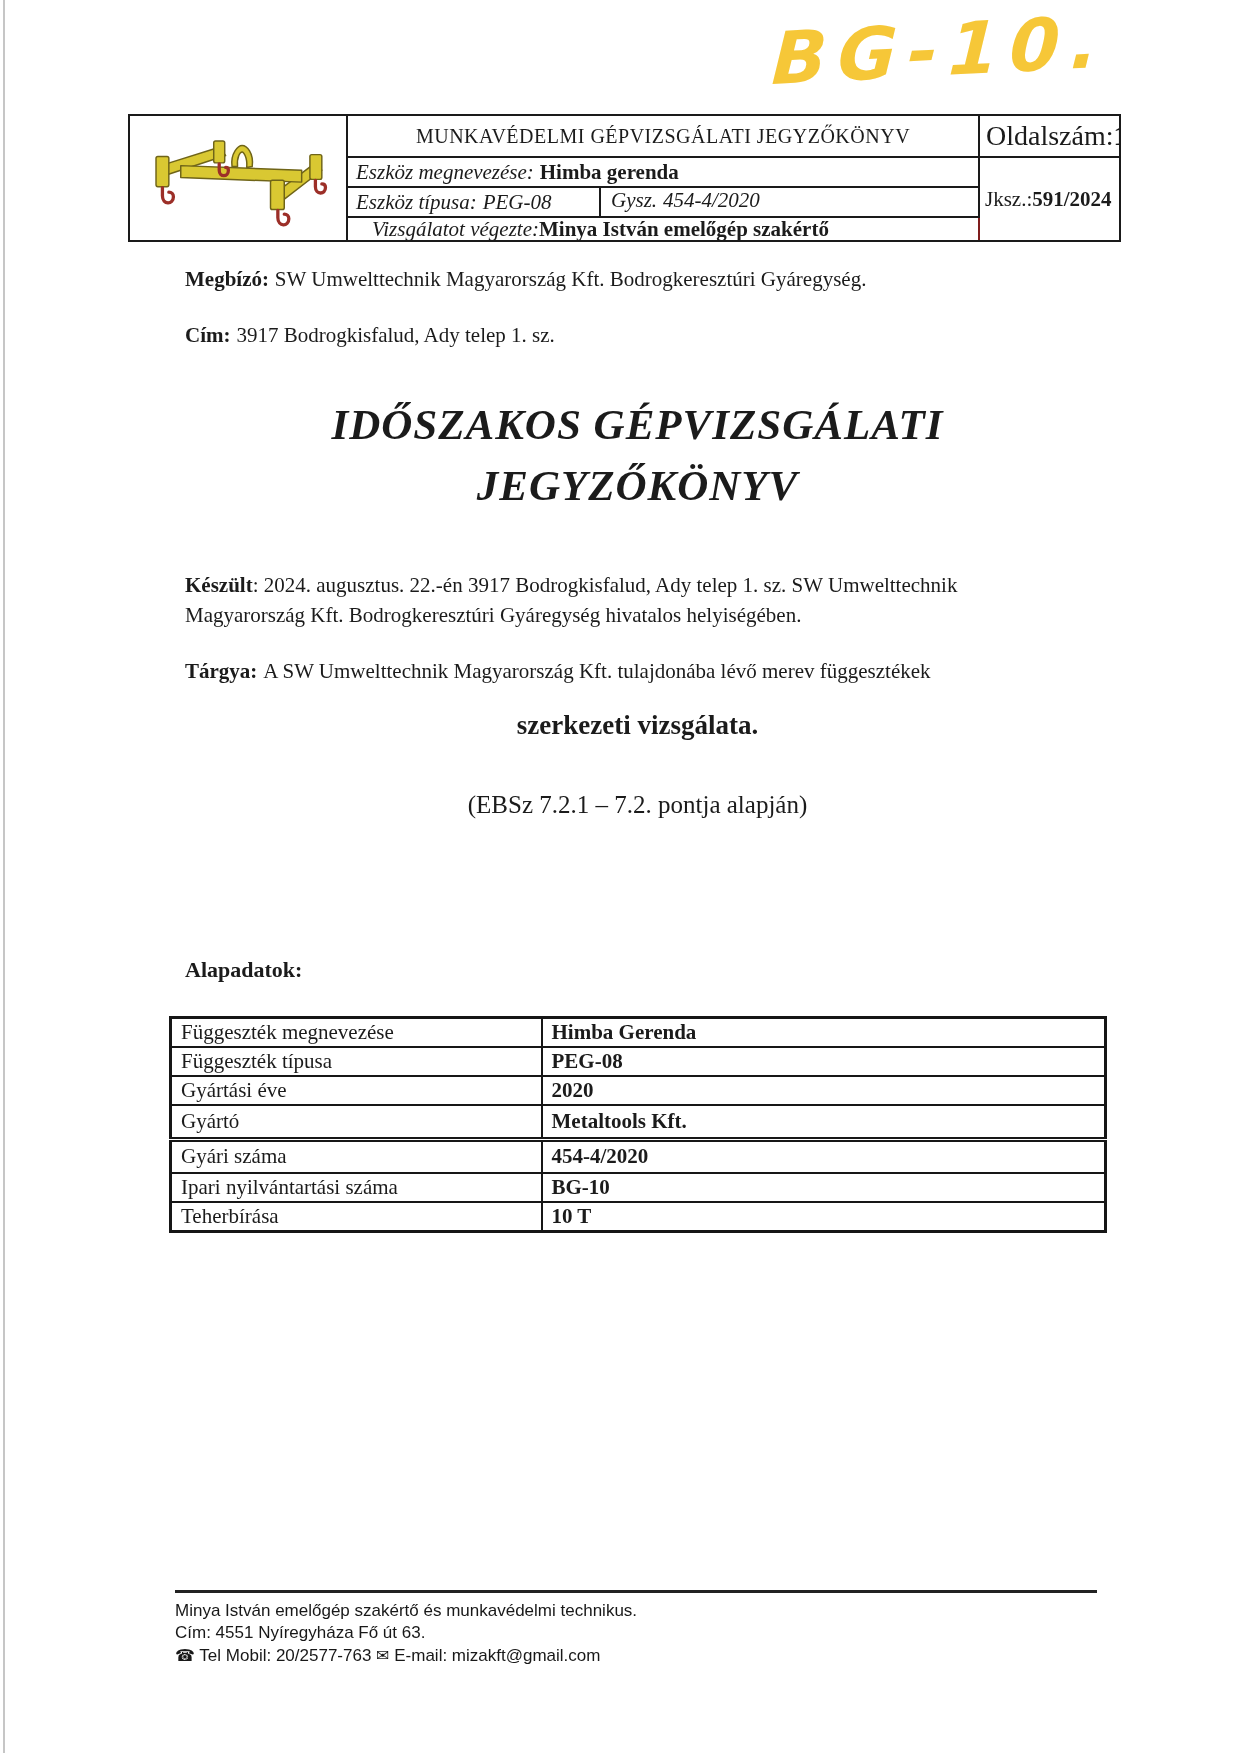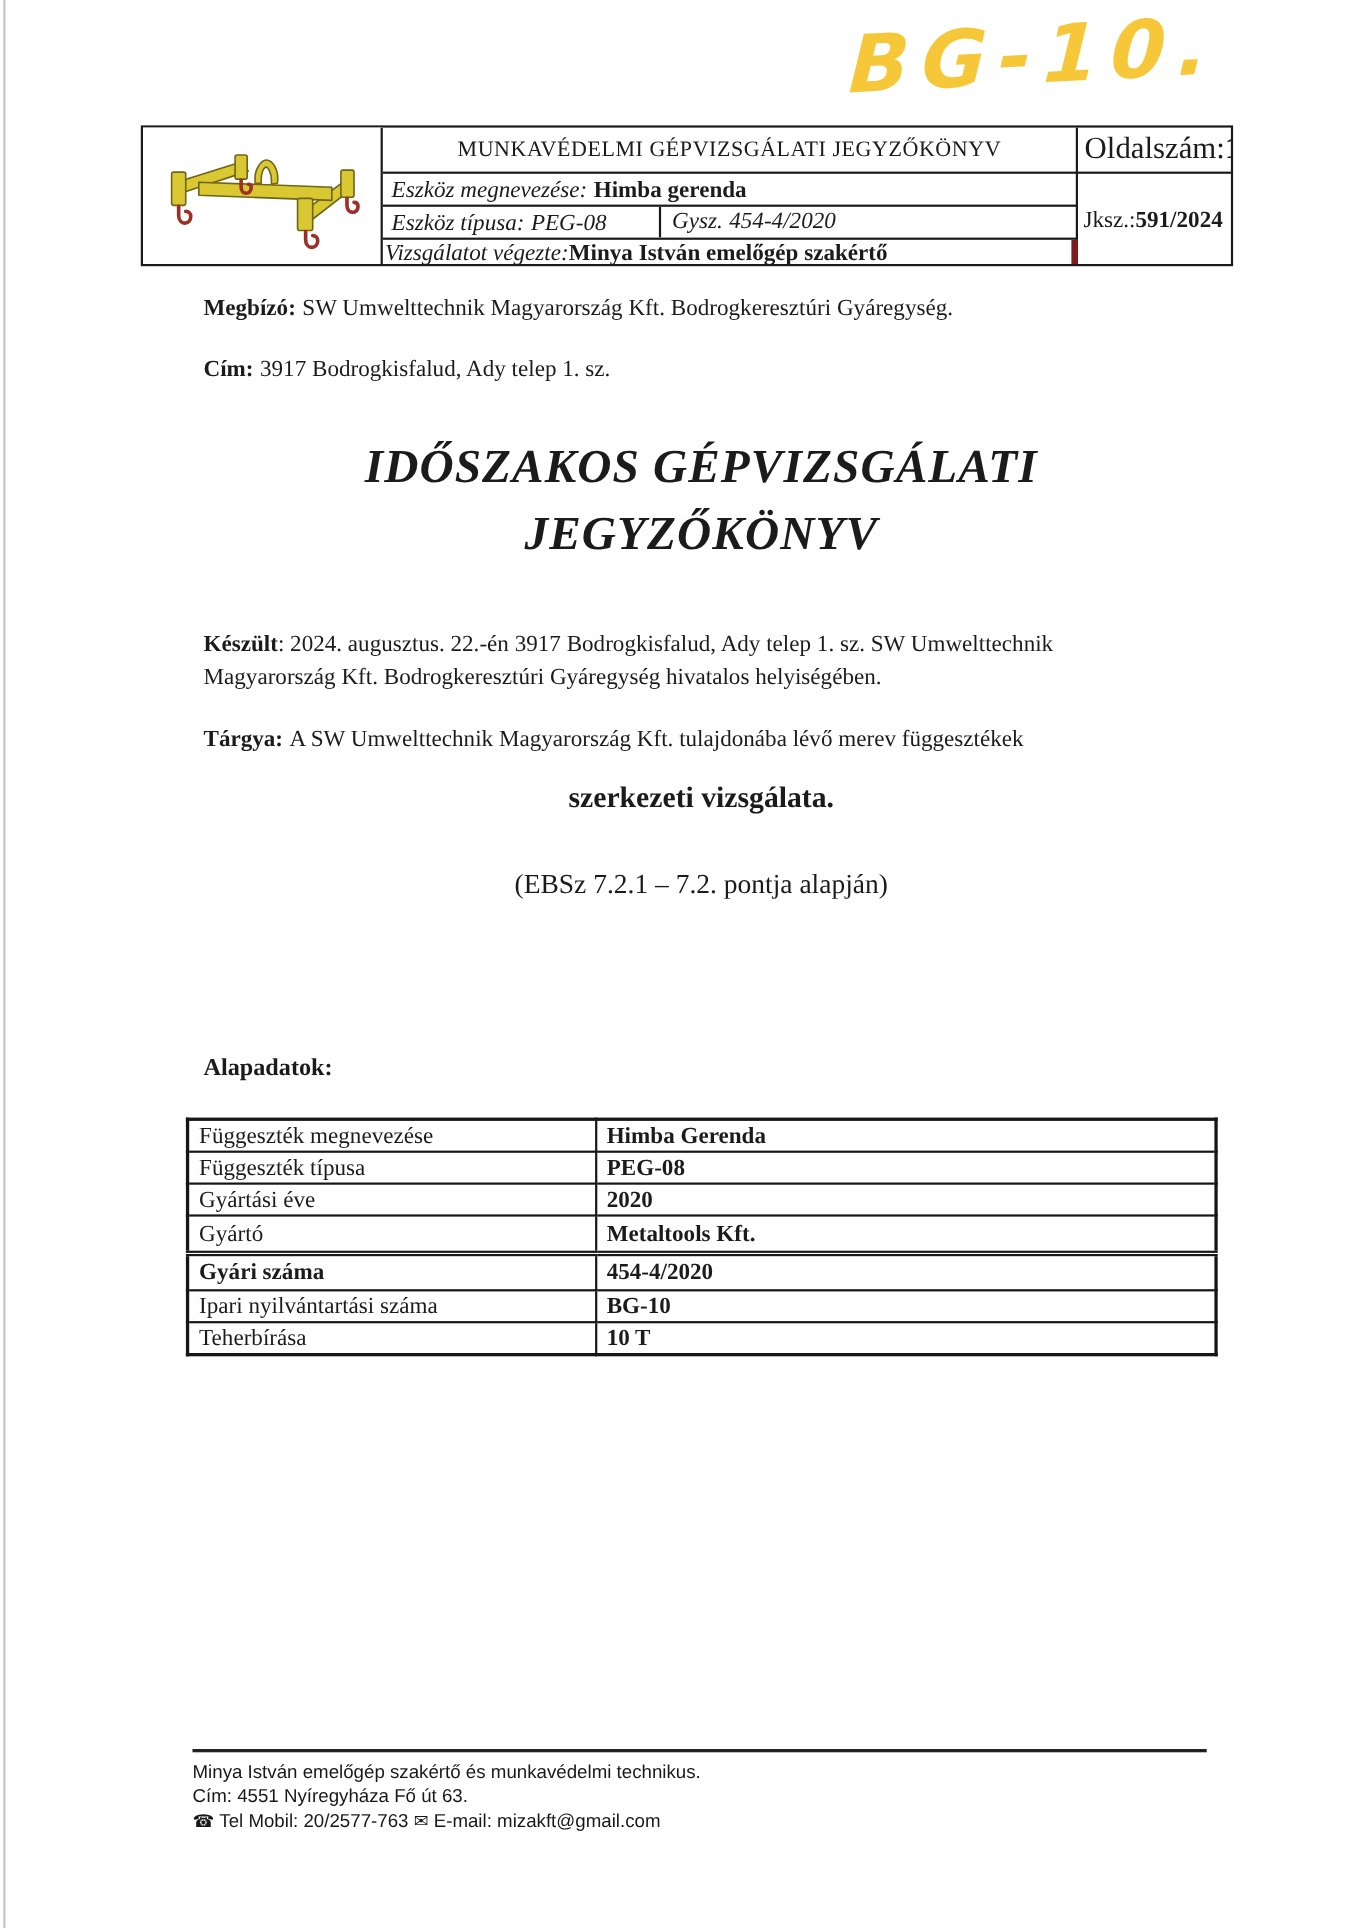--- a/index.html
+++ b/index.html
@@ -30,21 +30,21 @@
   }
   .header-table .cell{box-sizing:border-box;display:flex;align-items:center;overflow:hidden;white-space:nowrap;}
   .hc-logo{grid-area:1/1/5/2;border-right:2px solid #1a1a1a;justify-content:center;background:#fff;}
   .hc-title{grid-area:1/2/2/3;border-right:2px solid #1a1a1a;border-bottom:2px solid #1a1a1a;justify-content:center;font-size:20px;letter-spacing:.5px;}
   .hc-page{grid-area:1/3/2/4;border-bottom:2px solid #1a1a1a;padding-left:6px;font-size:28px;}
   .hc-name{grid-area:2/2/3/3;border-right:2px solid #1a1a1a;border-bottom:2px solid #1a1a1a;padding-left:8px;}
   .hc-jksz{grid-area:2/3/5/4;padding-left:5px;font-size:21px;}
   .hc-typerow{grid-area:3/2/4/3;border-right:2px solid #1a1a1a;border-bottom:2px solid #1a1a1a;padding:0;}
   .hc-type{width:253px;height:100%;box-sizing:border-box;border-right:2px solid #1a1a1a;display:flex;align-items:center;padding-left:8px;}
   .hc-serial{flex:1;height:100%;display:flex;align-items:flex-start;padding-left:10px;}
-  .hc-insp{grid-area:4/2/5/3;border-right:6px solid #7f1d1d;padding-left:2px;font-family:Liberation Serif, serif;}
+  .hc-insp{grid-area:4/2/5/3;border-right:2px solid #7f1d1d;padding-left:24px;font-family:Liberation Serif, serif;}
   .it{font-style:italic;}
   .bd{font-weight:bold;}
   .gap{margin-right:.28em;}
 
   
   .para{font-size:21px;line-height:1.45;}
   .p-client{left:185px;top:264px;}
   .p-address{left:185px;top:320px;}
   .main-title{
     left:185px;top:394px;width:905px;text-align:center;
@@ -61,21 +61,21 @@
     left:169px;top:1016px;width:938px;border-collapse:collapse;
     border:3px solid #161616;font-size:21px;
   }
   .basic-table td{
     border:2px solid #161616;height:29px;padding:1px 9px;
     vertical-align:middle;box-sizing:border-box;
   }
   .basic-table td.val{font-weight:bold;}
   .basic-table td.lab{width:371px;}
   .basic-table tr.tall td{height:34px;}
-  .basic-table tr.section-break td{border-top:5px double #161616;font-weight:bold;}
+  .basic-table tr.section-break td{border-top:5px double #161616;}
 
   
   .footer{
     left:175px;top:1590px;width:922px;border-top:3px solid #222;
     padding-top:7px;text-align:left;
     font-family:"Liberation Sans","DejaVu Sans",sans-serif;
     font-size:17px;line-height:1.32;color:#181818;
   }
   .footer .ico{font-family:"DejaVu Sans",sans-serif;font-size:16px;}
 </style>

